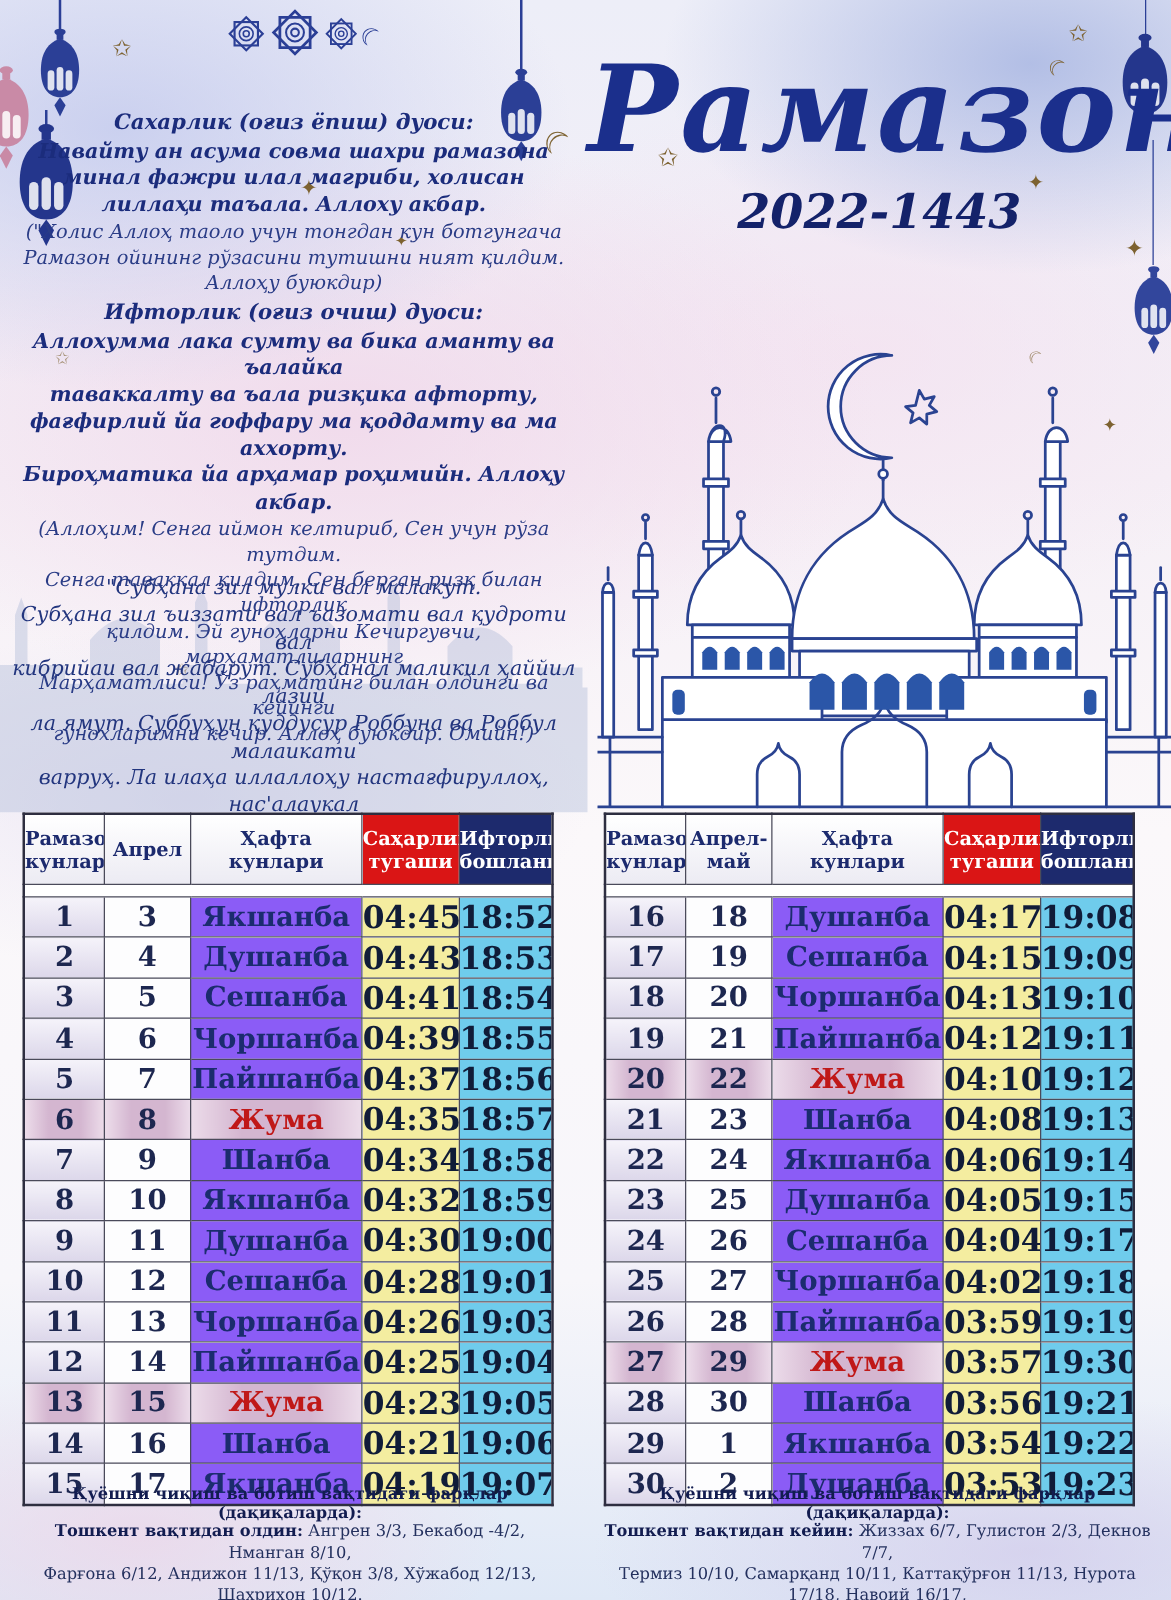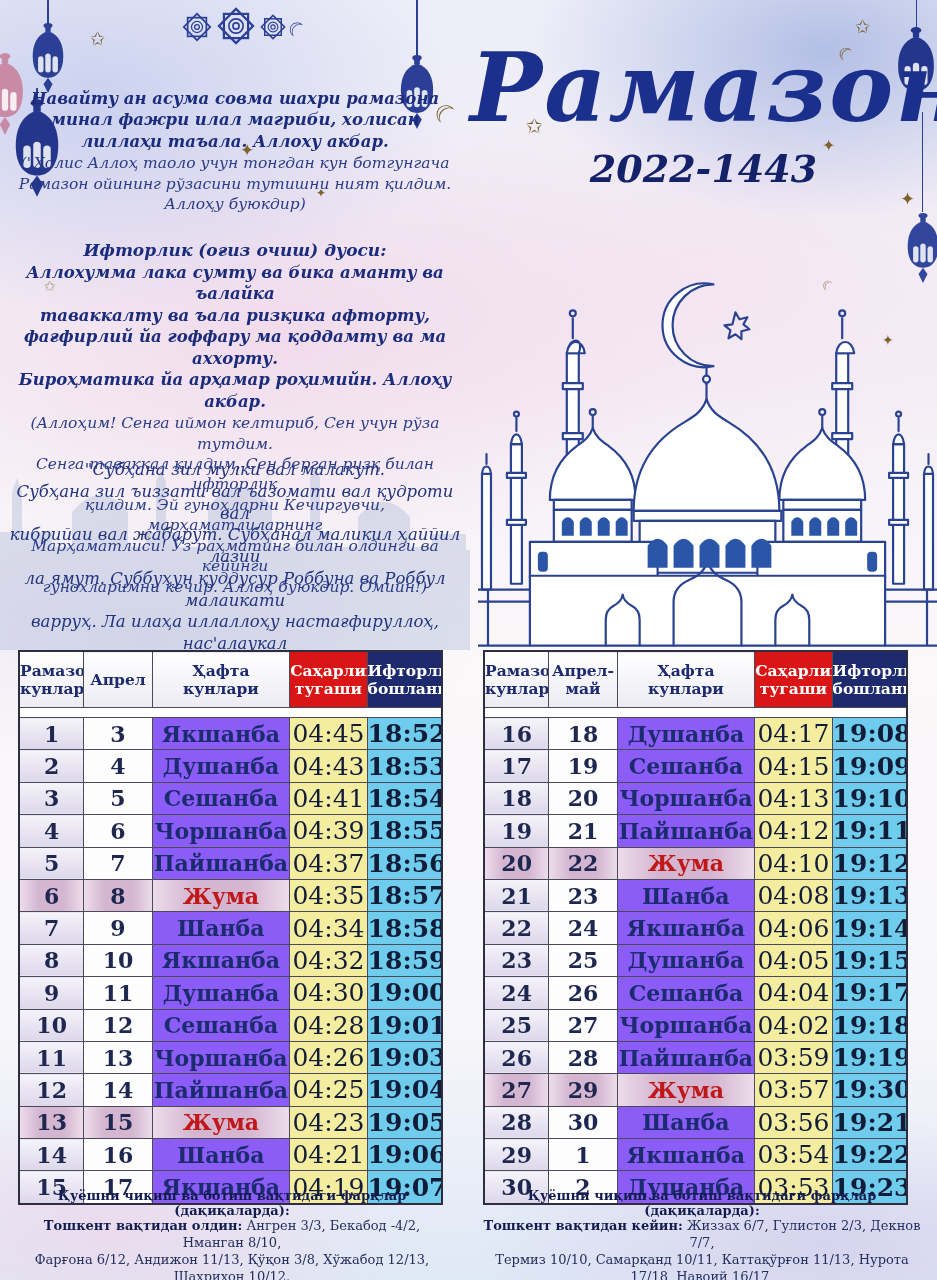--- a/index.html
+++ b/index.html
@@ -34,21 +34,21 @@
   table.cal{border-collapse:collapse;table-layout:fixed;background:#fdfdfe;border:2px solid #2e2e40;z-index:2;position:absolute;}
   table.cal td,table.cal th{border:1.5px solid #4a4a5a;padding:0;text-align:center;overflow:hidden;}
   table.cal th{font-size:15.5px;font-weight:bold;color:#1c2a6e;line-height:1.15;height:55px;background:linear-gradient(180deg,#ffffff,#ecebf3);}
   table.cal th.h-sahar{background:#da1515;color:#fff;}
   table.cal th.h-iftor{background:#1d2a6d;color:#fff;}
   table.cal tr.gap td{height:9px;background:#fff;border-left:none;border-right:none;}
   table.cal tbody td{height:31.4px;}
   .c-day{width:63px;font-size:22px;font-weight:bold;color:#1d2750;background:linear-gradient(180deg,#f5f3fa,#dcd7ea);}
   .c-date{width:67px;font-size:22px;font-weight:bold;color:#1d2750;background:#fdfdfe;}
   .c-week{width:136px;font-size:22px;font-weight:bold;color:#1b2c6e;background:#8b5cf6;}
-  .c-sahar{width:76px;font-size:25px;font-weight:normal;color:#101c38;background:#f4eda0;}
+  .c-sahar{width:76px;font-size:25px;font-weight:bold;color:#101c38;background:#f4eda0;}
   .c-iftor{width:73px;font-size:25px;font-weight:bold;color:#101c38;background:#6fccec;}
   tr.friday .c-day,tr.friday .c-date,tr.friday .c-week{
     background:linear-gradient(90deg,#ecdcea,#d4b6d0 30%,#d4b6d0 70%,#ecdcea);}
   tr.friday .c-week{color:#c01818;text-align:center;}
 
   
   .footnote{text-align:center;color:#1a2448;z-index:2;}
   .fn-head{font-size:13px;font-weight:bold;color:#121c50;text-align:center;}
   .fn-body{font-size:13px;line-height:1.3;white-space:pre-line;color:#23305e;}
   .fn-lead{font-weight:bold;color:#121c50;}
@@ -136,20 +136,21 @@
   <span class="star" style="left:822px;top:136px;font-size:16px">✦</span>
   <span class="star" style="left:900px;top:188px;font-size:18px">✦</span>
   <span class="star" style="left:882px;top:332px;font-size:14px">✦</span>
   <span class="star" style="left:44px;top:278px;font-size:14px;opacity:.6">✩</span>
   <span class="star" style="left:140px;top:528px;font-size:13px;opacity:.55">✩</span>
   <span class="star" style="left:434px;top:100px;font-size:26px;transform:rotate(45deg)">☾</span>
   <span class="star" style="left:838px;top:44px;font-size:18px;transform:rotate(40deg)">☾</span>
   <span class="star" style="left:822px;top:278px;font-size:14px;transform:rotate(40deg);opacity:.7">☾</span>
 
   <div class="prayer abs" style="top:88px">
+    <div class="p-title">Сахарлик (оғиз ёпиш) дуоси:</div>
     <div class="p-bold">Навайту ан асума совма шахри рамазона
 минал фажри илал магриби, холисан
 лиллаҳи таъала. Аллоху акбар.</div>
     <div class="p-trans">("Холис Аллоҳ таоло учун тонгдан кун ботгунгача
 Рамазон ойининг рўзасини тутишни ният қилдим.
 Аллоҳу буюкдир)</div>
   </div>
   <div class="prayer abs" style="top:240px">
     <div class="p-title">Ифторлик (оғиз очиш) дуоси:</div>
     <div class="p-bold">Аллохумма лака сумту ва бика аманту ва ъалайка

